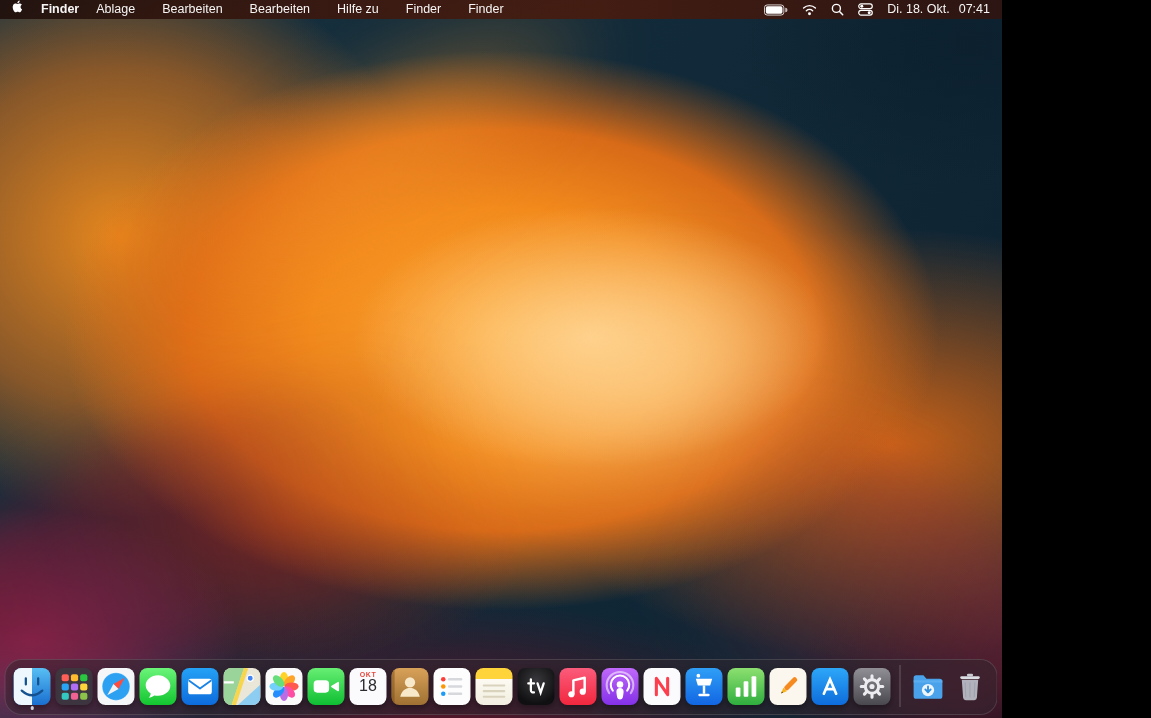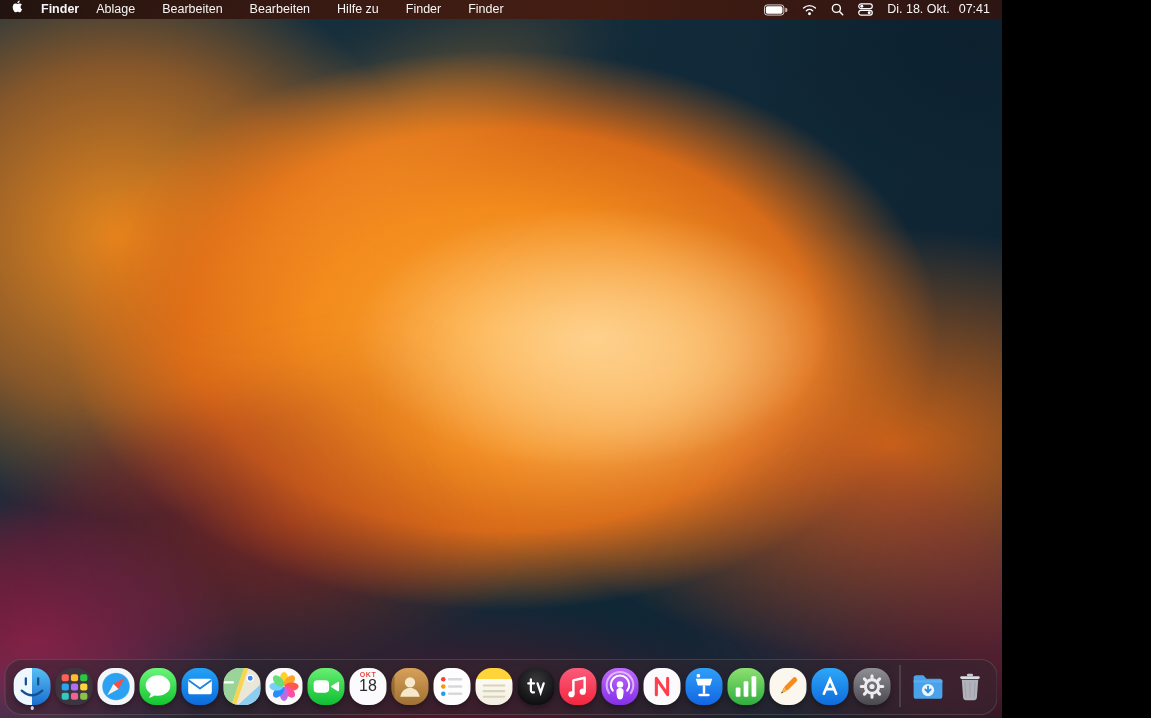--- a/index.html
+++ b/index.html
@@ -43,21 +43,21 @@
   .clock{display:flex;gap:9px;white-space:nowrap;align-items:flex-end;}
 
   
   .dock{position:absolute;left:50%;bottom:3px;transform:translateX(-50%);z-index:20;
     display:flex;align-items:center;gap:5px;padding:5px 8px 7px 8px;
     background:rgba(46,40,46,.55);border:1px solid rgba(255,255,255,.13);
     border-radius:17px;backdrop-filter:blur(18px) saturate(1.4);}
   .dock-group{display:flex;align-items:center;gap:5px;}
   .dock-sep{width:1px;height:42px;background:rgba(255,255,255,.25);margin:0 4px;}
   .dock-item{position:relative;display:flex;}
-  .tile{position:relative;width:37px;height:37px;border-radius:16px;overflow:hidden;
+  .tile{position:relative;width:37px;height:37px;border-radius:8px;overflow:hidden;
         box-shadow:0 3px 6px rgba(0,0,0,.35);}
   .tile svg{position:absolute;inset:0;width:100%;height:100%;}
   .tile.plain{background:transparent;box-shadow:none;border-radius:0;overflow:visible;}
   .run-dot{position:absolute;left:50%;bottom:-5px;transform:translateX(-50%);
            width:3.5px;height:3.5px;border-radius:50%;background:rgba(225,233,242,.9);}
 
   
   .t-finder{background:linear-gradient(180deg,#58bff3,#1a6fd0);}
   .t-launchpad{background:rgba(58,58,64,.8);}
   .t-safari{background:#f4f6f8;}

